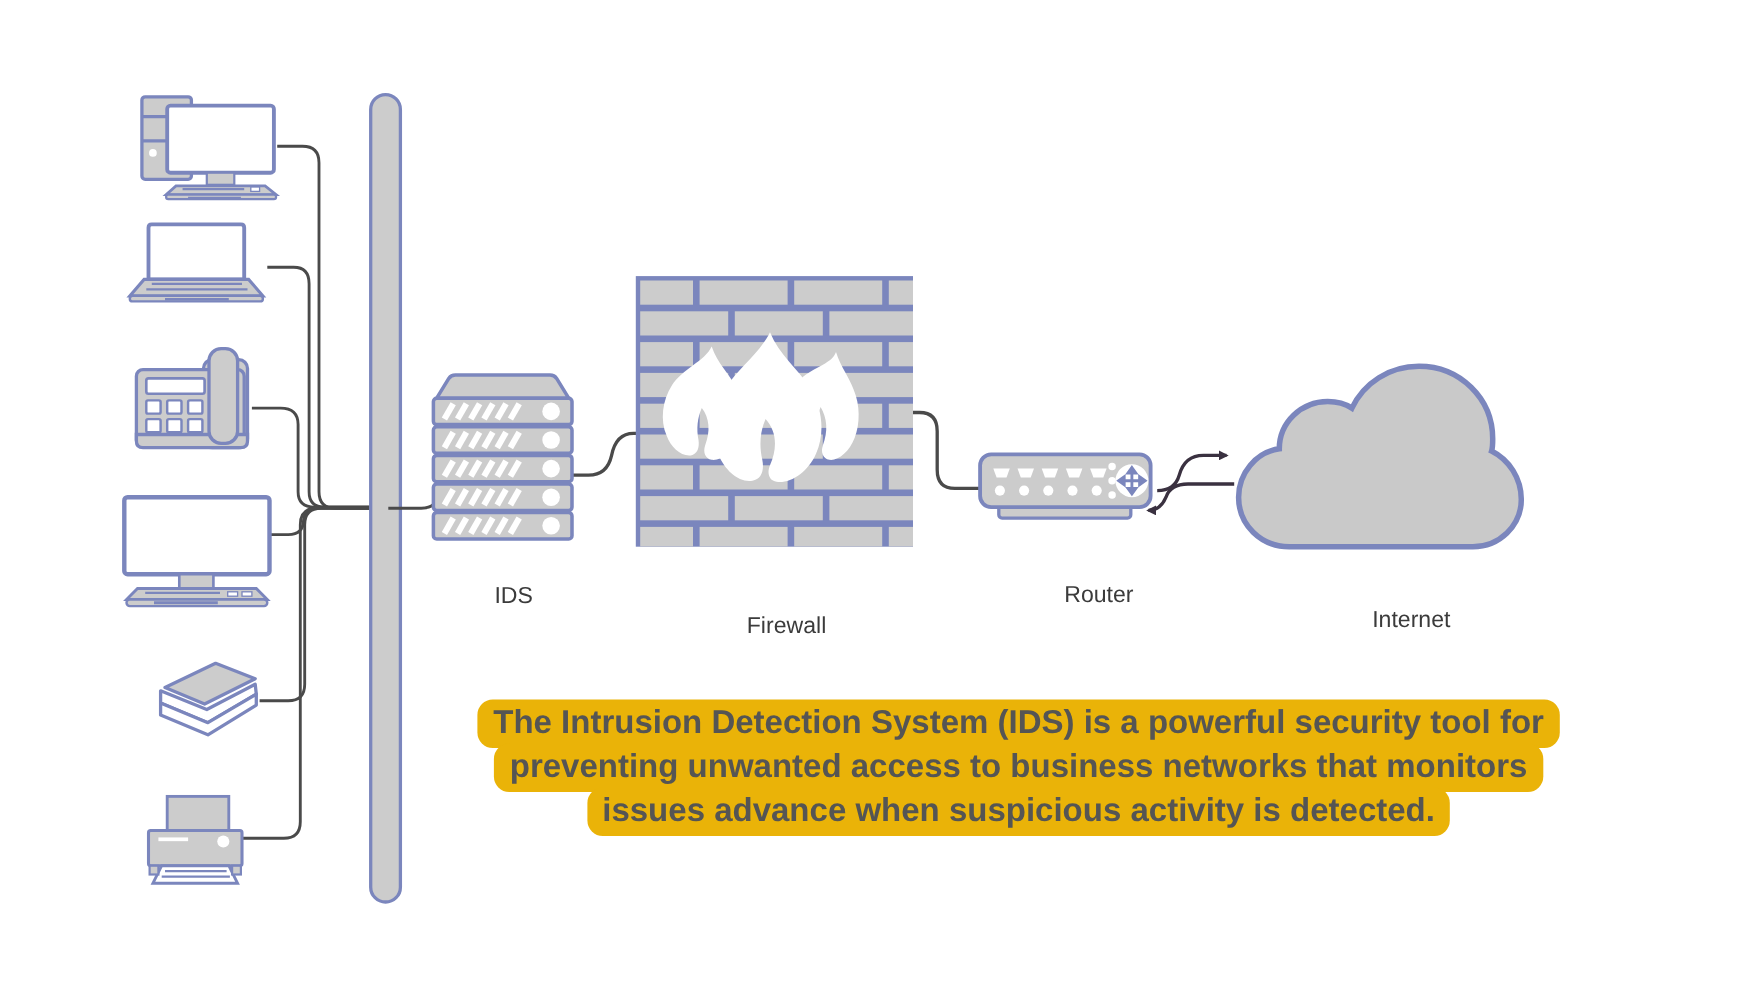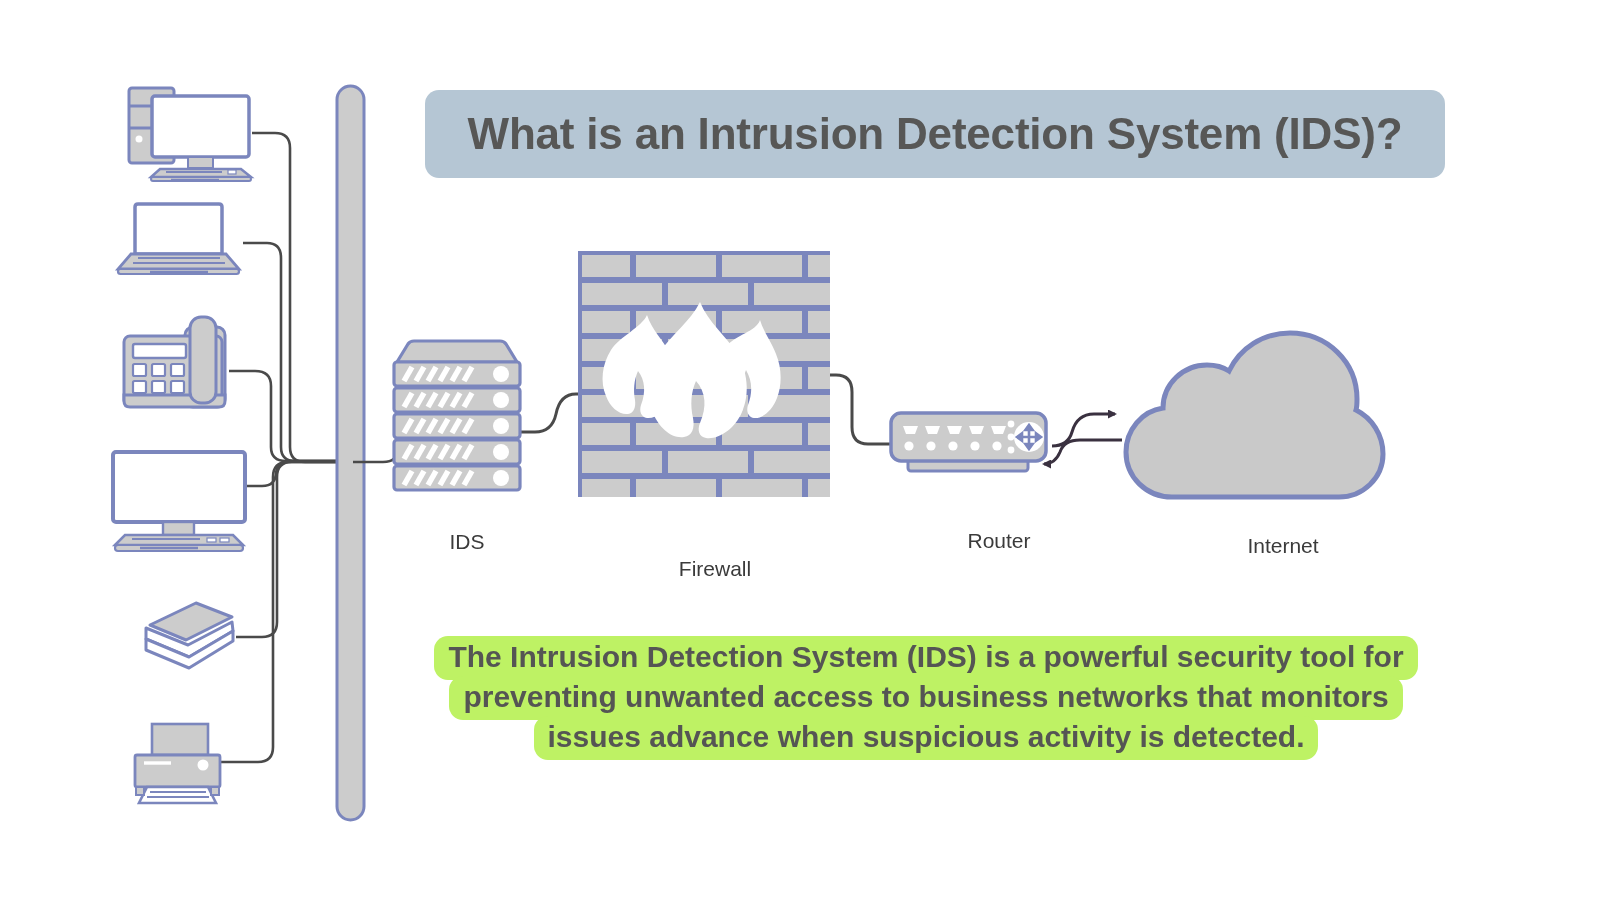--- a/index.html
+++ b/index.html
@@ -52,21 +52,21 @@
     top: 638px;
     width: 1072px;
     text-align: center;
   }
   #description-block .desc-line {
     display: inline-block;
     font-family: "Liberation Sans", sans-serif;
     font-size: 30px;
     font-weight: bold;
     color: #555554;
-    background: #bef264;
+    background: #eab308;
     border-radius: 14px;
     padding: 5px 14px 7px 14px;
     line-height: 32px;
     margin: -2px 0;
     white-space: nowrap;
   }
   #description-block .desc-row { line-height: 0; }
 
   
   .node-label {
@@ -74,21 +74,21 @@
     font-family: "Liberation Sans", sans-serif;
     font-size: 21px;
     color: #3b3b3b;
     text-align: center;
     white-space: nowrap;
     transform: translateX(-50%);
   }
   #label-ids      { left: 467px; top: 530px; }
   #label-firewall { left: 715px; top: 529px; margin-top: 28px; }
   #label-router   { left: 999px; top: 529px; }
-  #label-internet { left: 1283px; top: 534px; text-align: right; }
+  #label-internet { left: 1283px; top: 552px; text-align: right; }
 </style>
 </head>
 <body>
 
 <div id="canvas">
 
   <svg id="diagram-svg" width="1600" height="900" viewBox="0 0 1600 900" style="position:absolute;left:0;top:0;">
 
     <defs>
       <marker id="arrowhead" markerWidth="9" markerHeight="9" refX="7" refY="4.5" orient="auto" markerUnits="userSpaceOnUse">
@@ -409,23 +409,20 @@
                C1215,365 1223,367 1229,371
                C1240,348 1263,333 1290,333
                C1327,333 1357,362 1357,399
                C1357,403 1357,407 1356,410
                C1372,418 1383,435 1383,454
                C1383,478 1363,497 1339,497 Z" fill="#c9c9c9" stroke="#7b86bd" stroke-width="5"></path>
     </g>
 
   </svg>
 
-  <div id="title-banner">
-    <div id="title-text">What is an Intrusion Detection System (IDS)?</div>
-  </div>
 
   <div class="node-label" id="label-ids">IDS</div>
   <div class="node-label" id="label-firewall">Firewall</div>
   <div class="node-label" id="label-router">Router</div>
   <div class="node-label" id="label-internet">Internet</div>
 
   <div id="description-block">
     <div class="desc-row"><span class="desc-line">The Intrusion Detection System (IDS) is a powerful security tool for</span></div>
     <div class="desc-row"><span class="desc-line">preventing unwanted access to business networks that monitors</span></div>
     <div class="desc-row"><span class="desc-line">issues advance when suspicious activity is detected.</span></div>

